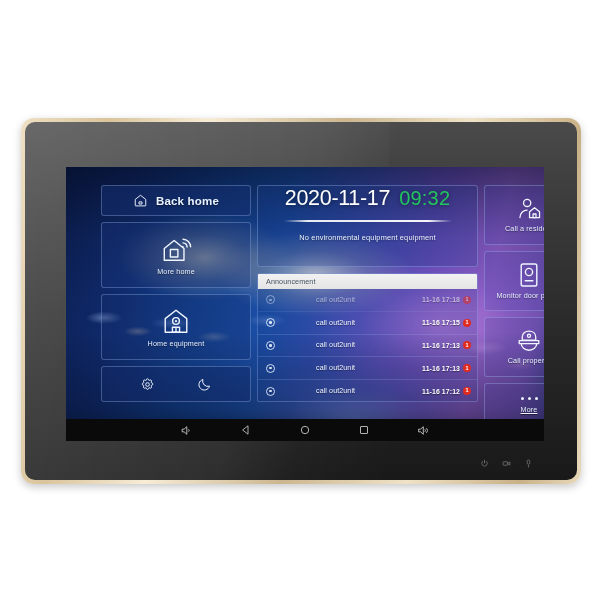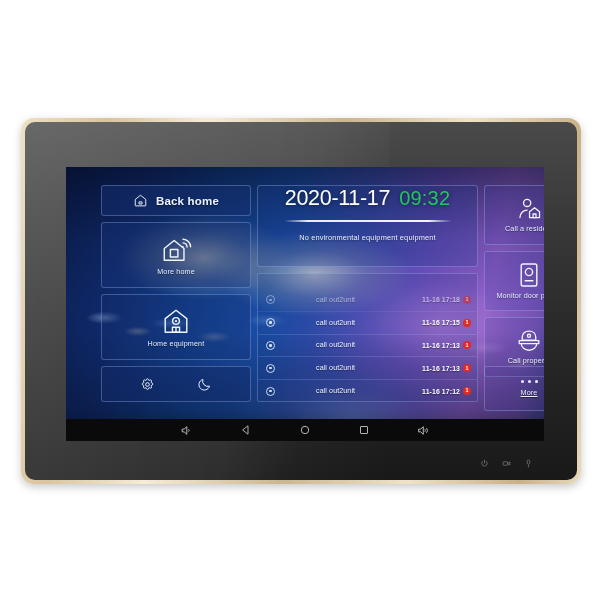--- a/index.html
+++ b/index.html
@@ -163,21 +163,21 @@
   .ann-badge{
     min-width:8px;height:8px;border-radius:50%;background:#e02b20;
     color:#fff;font-size:5.4px;font-weight:bold;
     display:flex;align-items:center;justify-content:center;line-height:1;
   }
 
   
   #card-resident{left:418px;top:18px;width:90px;height:60px;background:rgba(60,60,160,.22);}
   #card-doorphone{left:418px;top:84px;width:90px;height:60px;background:rgba(66,64,162,.22);}
   #card-property{left:418px;top:150px;width:90px;height:60px;background:rgba(72,62,150,.22);}
-  #card-more{left:418px;top:199px;width:90px;height:45px;background:rgba(78,66,150,.22);text-decoration:underline;}
+  #card-more{left:418px;top:216px;width:90px;height:45px;background:rgba(78,66,150,.22);text-decoration:underline;}
   #card-more .dots{display:flex;gap:4px;margin-bottom:2px;}
   #card-more .dots i{width:3px;height:3px;border-radius:50%;background:#eef4ff;display:block;}
 
   
   #navbar{
     position:absolute;left:0;right:0;bottom:0;height:22px;
     background:#0a0a0a;display:flex;align-items:center;justify-content:center;gap:47px;
   }
   #navbar .nav-btn{opacity:.85;display:flex;align-items:center;justify-content:center;}
   svg{display:block;}
@@ -254,20 +254,23 @@
         <div class="card" id="card-datetime">
           <div id="dt-row">
             <span id="dt-date">2020-11-17</span>
             <span id="dt-time">09:32</span>
           </div>
           <div id="dt-rule"></div>
           <div id="dt-env">No environmental equipment equipment</div>
         </div>
 
         <div id="panel-ann">
+          <div id="ann-header">
+            <span class="ttl">Announcement</span>
+          </div>
           <div id="ann-list">
 
             <div class="ann-row first">
               <span class="ann-dot">
                   <i></i>
                 </span>
               <span class="ann-title">call out2unit</span>
               <span class="ann-right">
                 <span class="ann-time">11-16 17:18</span>
                 <span class="ann-badge">1</span>

